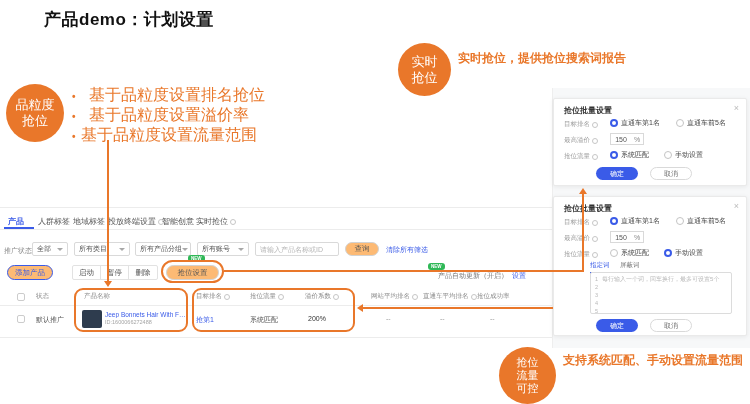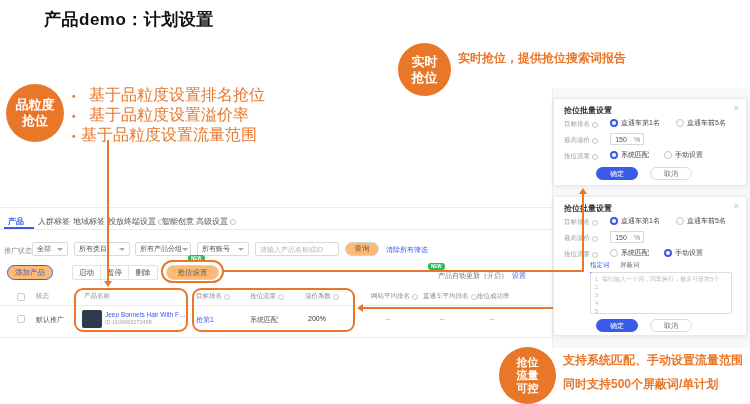--- a/index.html
+++ b/index.html
@@ -3,21 +3,21 @@
 <meta charset="utf-8">
 <style>
   * { box-sizing: border-box; margin: 0; padding: 0; }
   html,body { background:#fff; }
   .page { position:relative; width:750px; height:404px; background:#fff; overflow:hidden;
           font-family:"Liberation Sans","DejaVu Sans",sans-serif; }
   .abs { position:absolute; }
 
   
   .slide-title { font-size:17px; font-weight:bold; color:#111; letter-spacing:.5px; }
-  .badge { background:#E9772A; border-radius:50%; color:#fff; font-weight:bold;
+  .badge { background:#E9772A; border-radius:50%; color:#fff; font-weight:normal;
            display:flex; flex-direction:column; align-items:center; justify-content:center;
            text-align:center; line-height:1.2; }
   .note { color:#E9772A; font-weight:bold; font-size:12px; white-space:nowrap; }
   .bullet-dot { color:#E9772A; font-size:10px; font-weight:bold; }
   .note-sm { color:#E9772A; font-weight:normal; font-size:16px; white-space:nowrap; }
 
   
   .shot { background:#fff; border-top:1px solid #ececec; border-bottom:1px solid #ececec;
           border-right:1px solid #ececec; }
   .tab { font-size:8px; color:#555; white-space:nowrap; }
@@ -114,35 +114,34 @@
     <span>抢位</span>
   </div>
   <div class="abs note" style="left:458px; top:50px;">实时抢位，提供抢位搜索词报告</div>
 
   <div class="abs badge" style="left:499px; top:347px; width:57px; height:57px; font-size:11px;">
     <span>抢位</span>
     <span>流量</span>
     <span>可控</span>
   </div>
   <div class="abs note" style="left:563px; top:352px;">支持系统匹配、手动设置流量范围</div>
-  <div class="abs note" style="left:563px; top:376px;">同时支持500个屏蔽词/单计划</div>
 
   <div class="abs shot" style="left:0; top:207px; width:557px; height:131px;">
 
     <div class="abs tab active" style="left:8px; top:8px;">产品</div>
     <div class="abs tab-underline" style="left:4px; top:19px; width:30px;"></div>
     <div class="abs tab" style="left:38px; top:8px;">人群标签</div>
     <div class="abs tab" style="left:73px; top:8px;">地域标签</div>
     <div class="abs tab" style="left:108px; top:8px; display:flex; align-items:center; gap:2px;">
       <span>投放终端设置</span>
       <span class="info"></span>
     </div>
     <div class="abs tab" style="left:162px; top:8px;">智能创意</div>
     <div class="abs tab" style="left:196px; top:8px; display:flex; align-items:center; gap:2px;">
-      <span>高级设置</span>
+      <span>实时抢位</span>
       <span class="info"></span>
     </div>
     <div class="abs hairline" style="left:0; top:21px; width:556px;"></div>
 
     <div class="abs flabel" style="left:4px; top:38px;">推广状态:</div>
     <div class="abs sel" style="left:32px; top:34px; width:36px;">
       <span>全部</span>
       <span class="caret"></span>
     </div>
     <div class="abs sel" style="left:74px; top:34px; width:56px;">

